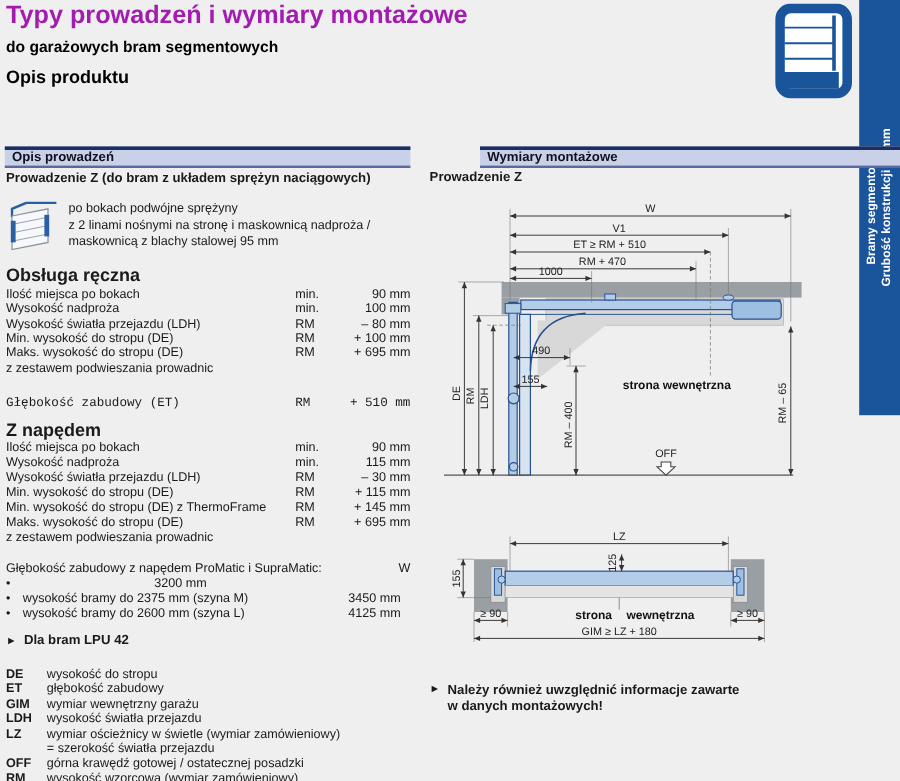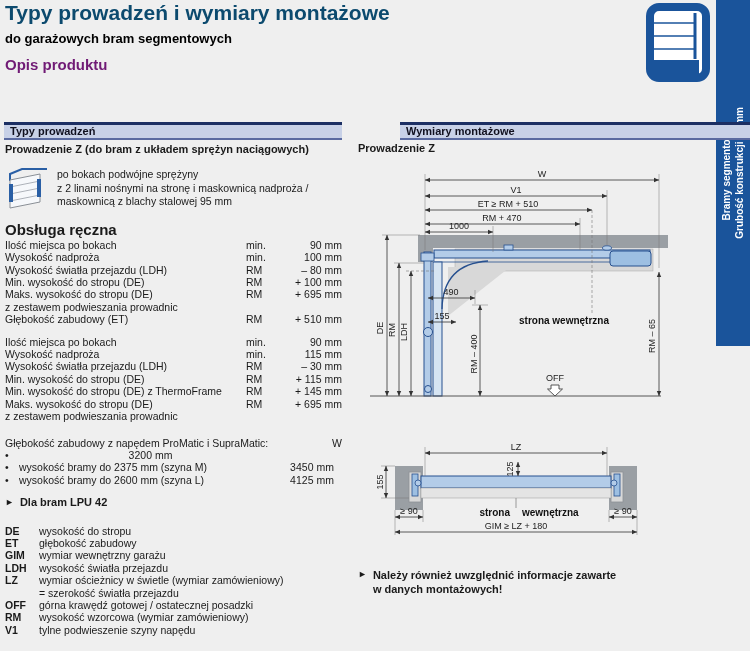--- a/index.html
+++ b/index.html
@@ -1,23 +1,23 @@
 <!DOCTYPE html>
 <html><head>
 <meta charset="utf-8">
 <style>
   html,body { margin:0; padding:0; }
   .page {
     position:relative; width:750px; height:651px; overflow:hidden;
     background:#efefef; font-family:"Liberation Sans", sans-serif; color:#1a1a1a;
   }
   
-  .title { position:absolute; left:5px; top:1px; font-size:21px; font-weight:bold; color:#0c4a6e; }
+  .title { position:absolute; left:5px; top:1px; font-size:21px; font-weight:bold; color:#a21caf; }
   .subtitle { position:absolute; left:5px; top:31px; font-size:13px; font-weight:bold; color:#000000; }
-  .opis { position:absolute; left:5px; top:56px; font-size:15px; font-weight:bold; color:#701a75; }
+  .opis { position:absolute; left:5px; top:56px; font-size:15px; font-weight:bold; color:#000000; }
   .door-icon { position:absolute; left:646px; top:3px; }
   .side-tab {
     position:absolute; left:716px; top:0; width:34px; height:346px; background:#1a549b;
     display:flex; flex-direction:row; align-items:center; justify-content:center; gap:1px;
   }
   .side-tab span {
     writing-mode:vertical-rl; transform:rotate(180deg);
     color:#fff; font-weight:bold; font-size:10px; white-space:nowrap; line-height:12px;
   }
   
@@ -29,21 +29,21 @@
   .secbar.left { left:4px; width:332px; }
   .secbar.right { left:368px; width:346px;margin-left:32px; }
   
   .leftcol { position:absolute; left:5px; top:143px; width:337px; font-size:10.5px; line-height:12.4px; }
   .lc-heading { font-size:11px; font-weight:bold; margin:0 0 13px 0; }
   .intro { display:flex; gap:8px; margin-bottom:10px; }
   .intro .txt div { line-height:13.5px; }
   .blocktitle { font-size:15px; font-weight:bold; margin:0 0 2px 0; }
   .trow { display:grid; grid-template-columns:1fr 36px 60px; }
   .trow .c3 { text-align:right; }
-  .trow.gap-top { margin-top:0; }
+  .trow.gap-top { margin-top:17px;font-family:Liberation Mono, monospace; }
   .spacer10 { height:10px; } .spacer14 { height:14px; }
   .depth-head { display:grid; grid-template-columns:1fr 60px; }
   .depth-head .c3 { text-align:right; }
   .brow { display:grid; grid-template-columns:14px 1fr 60px; }
   .brow .c3 { text-align:center; }
   .note-line { font-size:11px; font-weight:bold; display:flex; gap:6px; }
   .arrow-glyph { font-size:9px; line-height:12.4px; }
   .legend { margin-top:16px; }
   .lrow { display:grid; grid-template-columns:34px 1fr; }
   .lrow .abbr { font-weight:bold; }
@@ -71,21 +71,21 @@
     <line x1="8" y1="46" x2="49" y2="46" stroke="#1a549b" stroke-width="1.6"></line>
     <line x1="49" y1="10" x2="49" y2="56" stroke="#1a549b" stroke-width="3"></line>
     <rect x="7" y="57" width="46" height="14" fill="#1a549b"></rect>
   </svg>
 
   <div class="side-tab">
     <span>Bramy segmentowe</span>
     <span>Grubość konstrukcji 42 mm</span>
   </div>
 
-  <div class="secbar left">Typy prowadzeń</div>
+  <div class="secbar left">Opis prowadzeń</div>
   <div class="secbar right">Wymiary montażowe</div>
 
   <div class="leftcol">
     <div class="lc-heading">Prowadzenie Z (do bram z układem sprężyn naciągowych)</div>
 
     <div class="intro">
       <svg width="44" height="46" viewBox="0 0 44 46">
         <polyline points="5,13 5,6 17,1 42,1" fill="none" stroke="#2a5fa5" stroke-width="2"></polyline>
         <polygon points="5,12 35,6 35,34 5,40" fill="#f6f8fb" stroke="#8a8f96" stroke-width="1"></polygon>
         <line x1="5" y1="19" x2="35" y2="13" stroke="#9aa0a8" stroke-width="0.8"></line>
@@ -130,20 +130,21 @@
     <div class="trow">
       <span class="c1">z zestawem podwieszania prowadnic</span>
     </div>
     <div class="trow gap-top">
       <span class="c1">Głębokość zabudowy (ET)</span>
       <span class="c2">RM</span>
       <span class="c3">+ 510 mm</span>
     </div>
 
     <div class="spacer10"></div>
+    <div class="blocktitle">Z napędem</div>
     <div class="trow">
       <span class="c1">Ilość miejsca po bokach</span>
       <span class="c2">min.</span>
       <span class="c3">90 mm</span>
     </div>
     <div class="trow">
       <span class="c1">Wysokość nadproża</span>
       <span class="c2">min.</span>
       <span class="c3">115 mm</span>
     </div>

